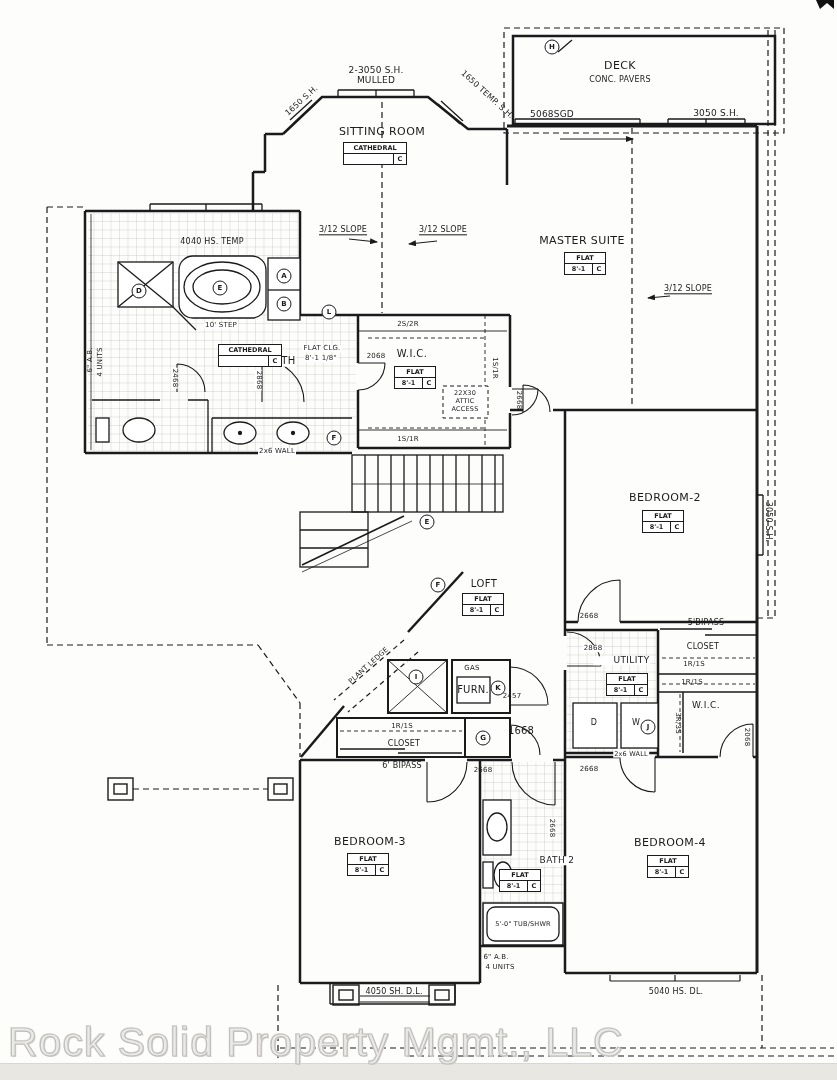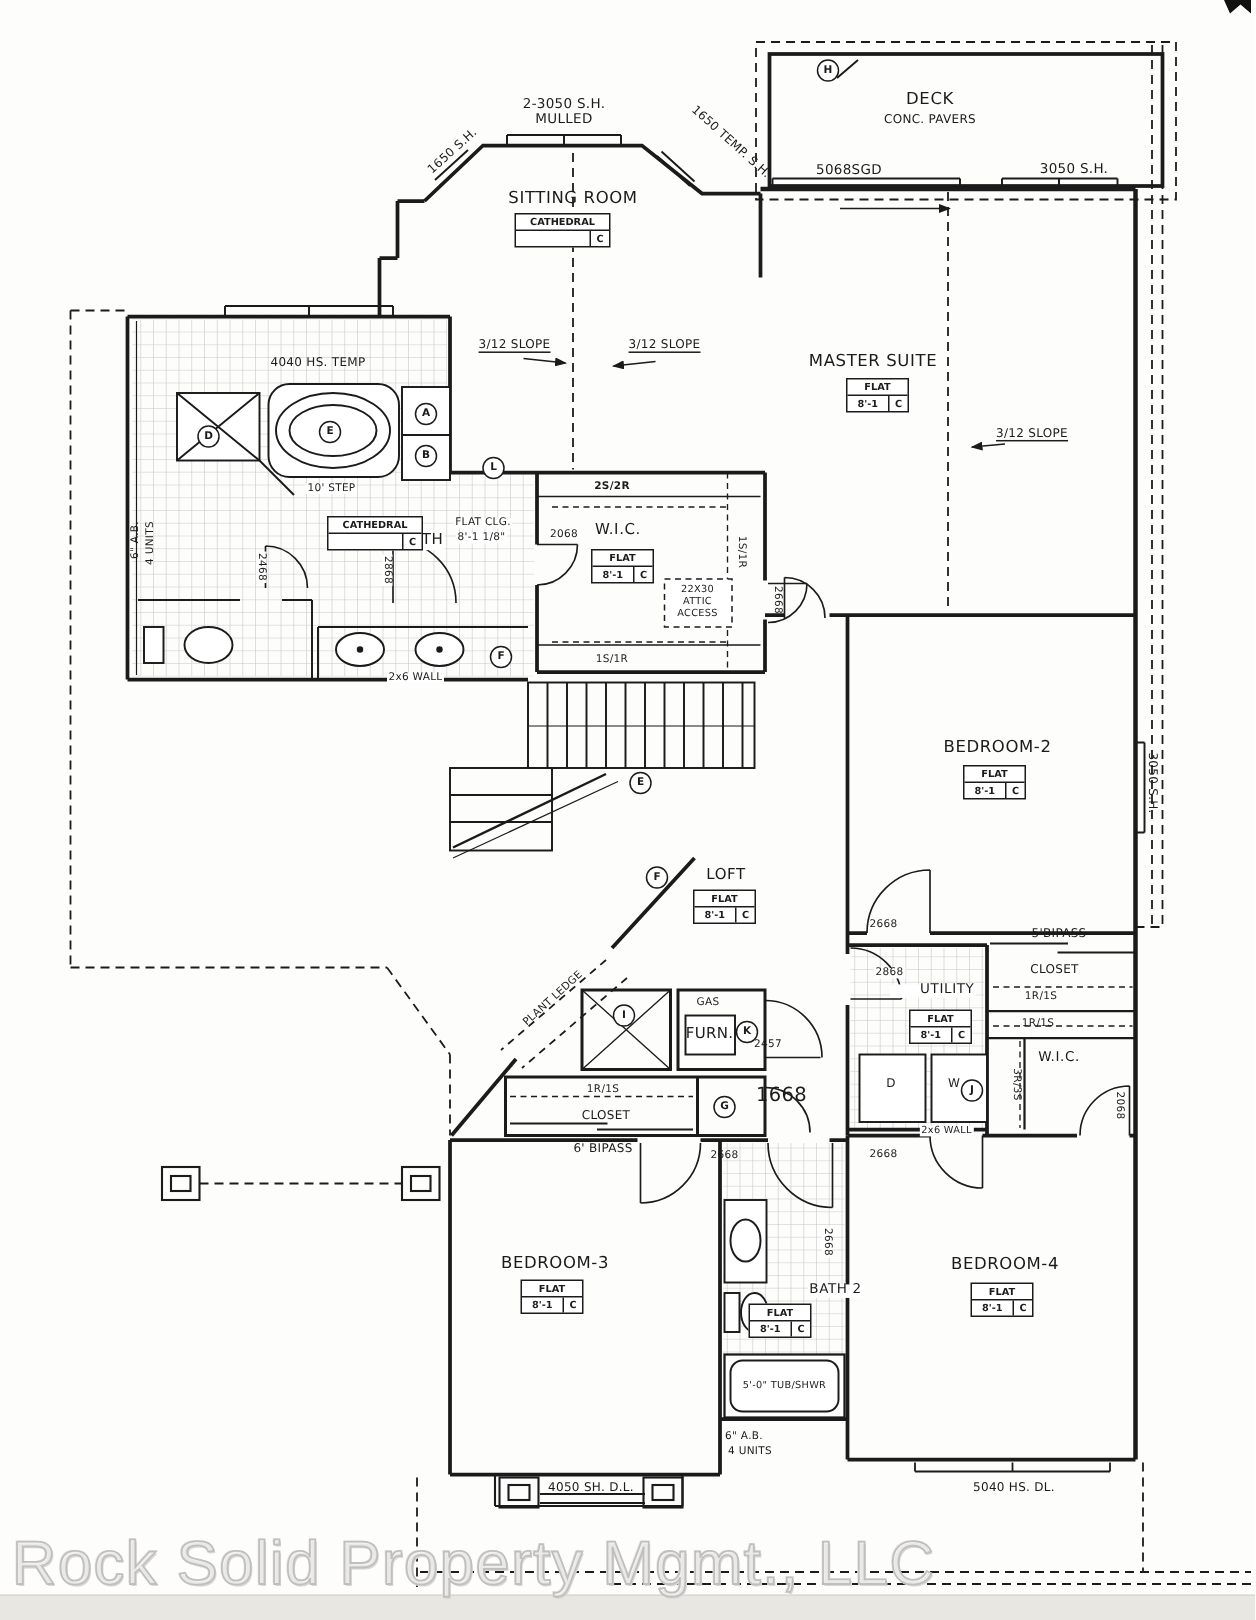--- a/index.html
+++ b/index.html
@@ -210,55 +210,55 @@
       <path d="M670,296 L648,298" marker-end="url(#ah)"></path>
       <path d="M560,139 L633,139" marker-end="url(#ah)"></path>
     </g>
 
     <path d="M816,0 L834,0 L834,9 L827,3 L820,9 Z" fill="#111"></path>
   </svg>
 
   <div id="labels">
       <div class="lbl b" style="left: 620px; top: 66px; font-size: 11px;">DECK</div>
       <div class="lbl" style="left: 620px; top: 80px; font-size: 8px;">CONC. PAVERS</div>
-      <div class="lbl" style="left: 566px; top: 115px; font-size: 9px;">5068SGD</div>
+      <div class="lbl" style="left: 552px; top: 115px; font-size: 9px;">5068SGD</div>
       <div class="lbl" style="left: 716px; top: 114px; font-size: 9px;">3050 S.H.</div>
       <div class="lbl" style="left: 376px; top: 71px; font-size: 9px; text-align: right;">2-3050 S.H.</div>
       <div class="lbl" style="left: 376px; top: 81px; font-size: 9px;">MULLED</div>
       <div class="lbl" style="left: 302px; top: 101px; font-size: 8px; transform: translate(-50%, -50%) rotate(-42deg);">1650 S.H.</div>
       <div class="lbl" style="left: 487px; top: 95px; font-size: 8px; transform: translate(-50%, -50%) rotate(42deg);">1650 TEMP. S.H.</div>
       <div class="lbl b" style="left: 382px; top: 132px; font-size: 11px;">SITTING ROOM</div>
       <div class="lbl u" style="left: 343px; top: 231px; font-size: 8px;">3/12 SLOPE</div>
       <div class="lbl u" style="left: 443px; top: 231px; font-size: 8px;">3/12 SLOPE</div>
       <div class="lbl b" style="left: 582px; top: 241px; font-size: 11px;">MASTER SUITE</div>
       <div class="lbl u" style="left: 688px; top: 290px; font-size: 8px;">3/12 SLOPE</div>
       <div class="lbl" style="left: 212px; top: 242px; font-size: 8px;">4040 HS. TEMP</div>
       <div class="lbl b bg" style="left: 258px; top: 336px; font-size: 10px; margin-top: 25px;">MASTER BATH</div>
       <div class="lbl bg" style="left: 322px; top: 349px; font-size: 7px;">FLAT CLG.</div>
       <div class="lbl bg" style="left: 321px; top: 359px; font-size: 7px;">8'-1 1/8"</div>
       <div class="lbl bg" style="left: 221px; top: 326px; font-size: 7px;">10' STEP</div>
       <div class="lbl bg" style="left: 277px; top: 452px; font-size: 7px;">2x6 WALL</div>
       <div class="lbl b" style="left: 412px; top: 354px; font-size: 10px;">W.I.C.</div>
-      <div class="lbl" style="left: 408px; top: 325px; font-size: 7px; font-weight: bold;">2S/2R</div>
+      <div class="lbl" style="left: 408px; top: 325px; font-size: 7px;">2S/2R</div>
       <div class="lbl" style="left: 408px; top: 440px; font-size: 7px;">1S/1R</div>
       <div class="lbl" style="left: 494px; top: 368px; font-size: 7px; transform: translate(-50%, -50%) rotate(90deg);">1S/1R</div>
       <div class="lbl" style="left: 465px; top: 393px; font-size: 6.5px;">22X30</div>
       <div class="lbl" style="left: 465px; top: 401px; font-size: 6.5px;">ATTIC</div>
       <div class="lbl" style="left: 465px; top: 409px; font-size: 6.5px;">ACCESS</div>
       <div class="lbl bg" style="left: 376px; top: 357px; font-size: 7px;">2068</div>
       <div class="lbl" style="left: 518px; top: 400px; font-size: 7px; transform: translate(-50%, -50%) rotate(90deg);">2668</div>
       <div class="lbl bg" style="left: 174px; top: 378px; font-size: 7px; transform: translate(-50%, -50%) rotate(90deg);">2468</div>
       <div class="lbl bg" style="left: 258px; top: 380px; font-size: 7px; transform: translate(-50%, -50%) rotate(90deg);">2868</div>
       <div class="lbl" style="left: 472px; top: 669px; font-size: 7px;">GAS</div>
       <div class="lbl" style="left: 473px; top: 690px; font-size: 10px;">FURN.</div>
       <div class="lbl" style="left: 512px; top: 677px; font-size: 7px; margin-top: 20px;">2457</div>
       <div class="lbl" style="left: 402px; top: 727px; font-size: 7px;">1R/1S</div>
       <div class="lbl" style="left: 404px; top: 744px; font-size: 8px;">CLOSET</div>
       <div class="lbl" style="left: 402px; top: 766px; font-size: 8px;">6' BIPASS</div>
-      <div class="lbl" style="left: 521px; top: 731px; font-size: 13px;">1668</div>
+      <div class="lbl" style="left: 521px; top: 731px; font-size: 10px;">1668</div>
       <div class="lbl" style="left: 483px; top: 771px; font-size: 7px;">2668</div>
       <div class="lbl" style="left: 369px; top: 666px; font-size: 7px; transform: translate(-50%, -50%) rotate(-42deg);">PLANT LEDGE</div>
       <div class="lbl b" style="left: 484px; top: 584px; font-size: 10px;">LOFT</div>
       <div class="lbl b bg" style="left: 622px; top: 661px; font-size: 9px; padding-left: 20px;">UTILITY</div>
       <div class="lbl" style="left: 589px; top: 617px; font-size: 7px;">2668</div>
       <div class="lbl bg" style="left: 593px; top: 649px; font-size: 7px;">2868</div>
       <div class="lbl" style="left: 589px; top: 770px; font-size: 7px;">2668</div>
       <div class="lbl bg" style="left: 631px; top: 754px; font-size: 6.5px;">2x6 WALL</div>
       <div class="lbl" style="left: 594px; top: 723px; font-size: 8px;">D</div>
       <div class="lbl" style="left: 636px; top: 723px; font-size: 8px;">W</div>

